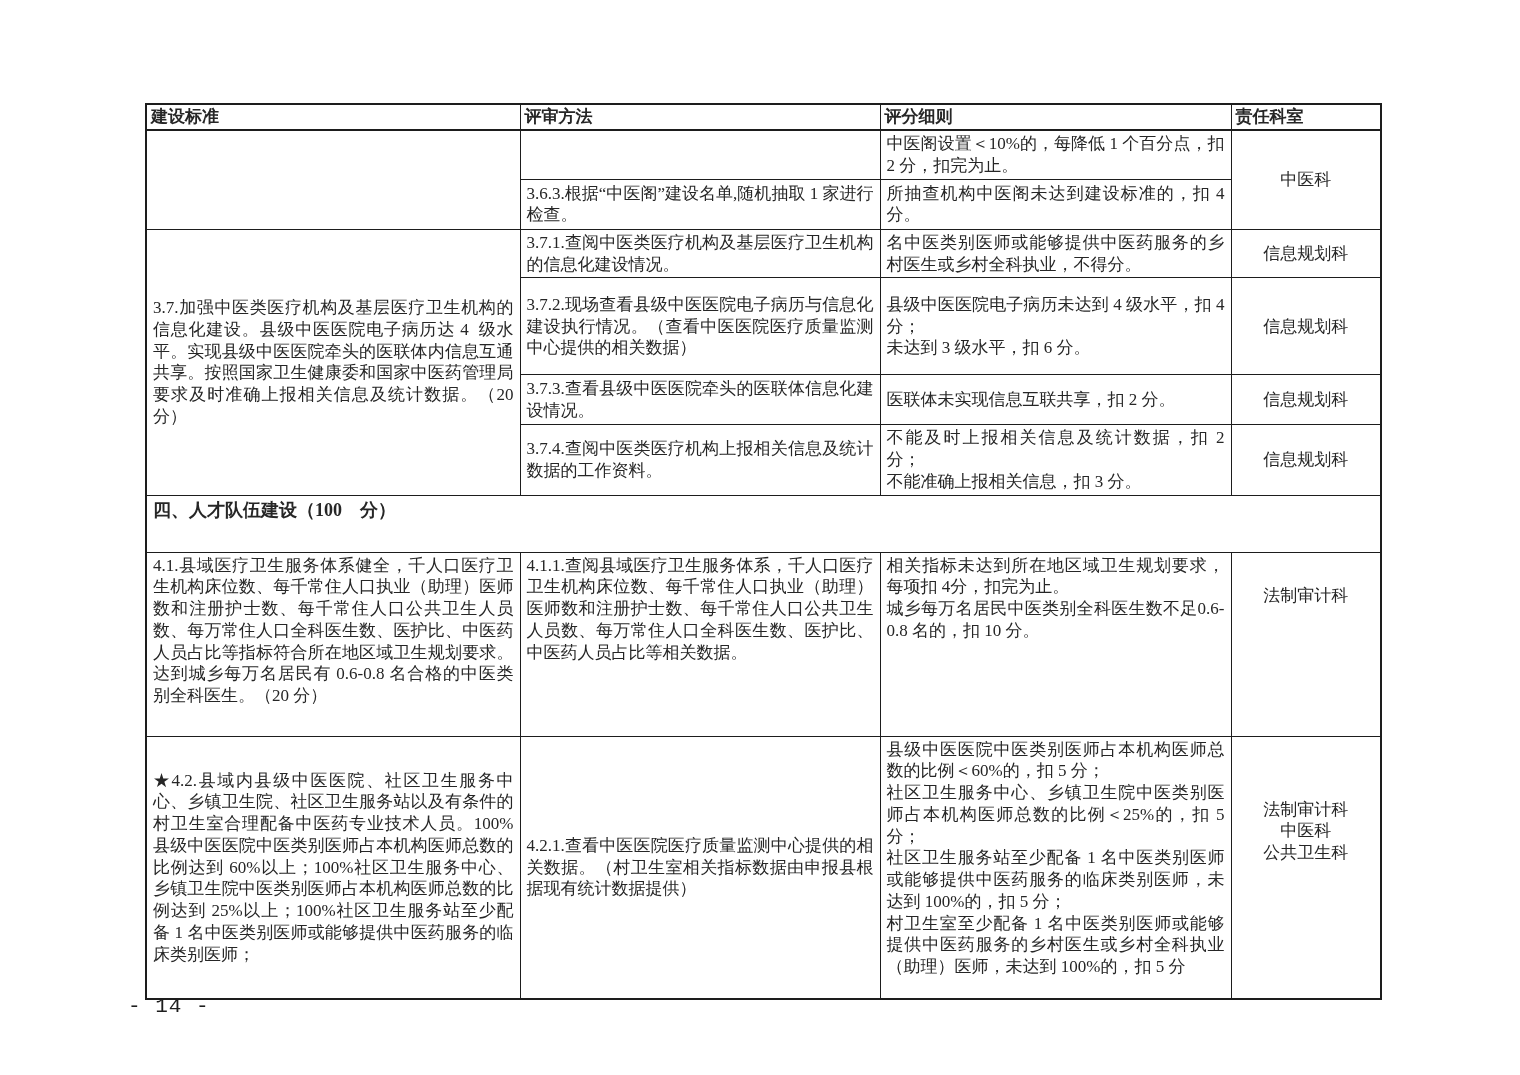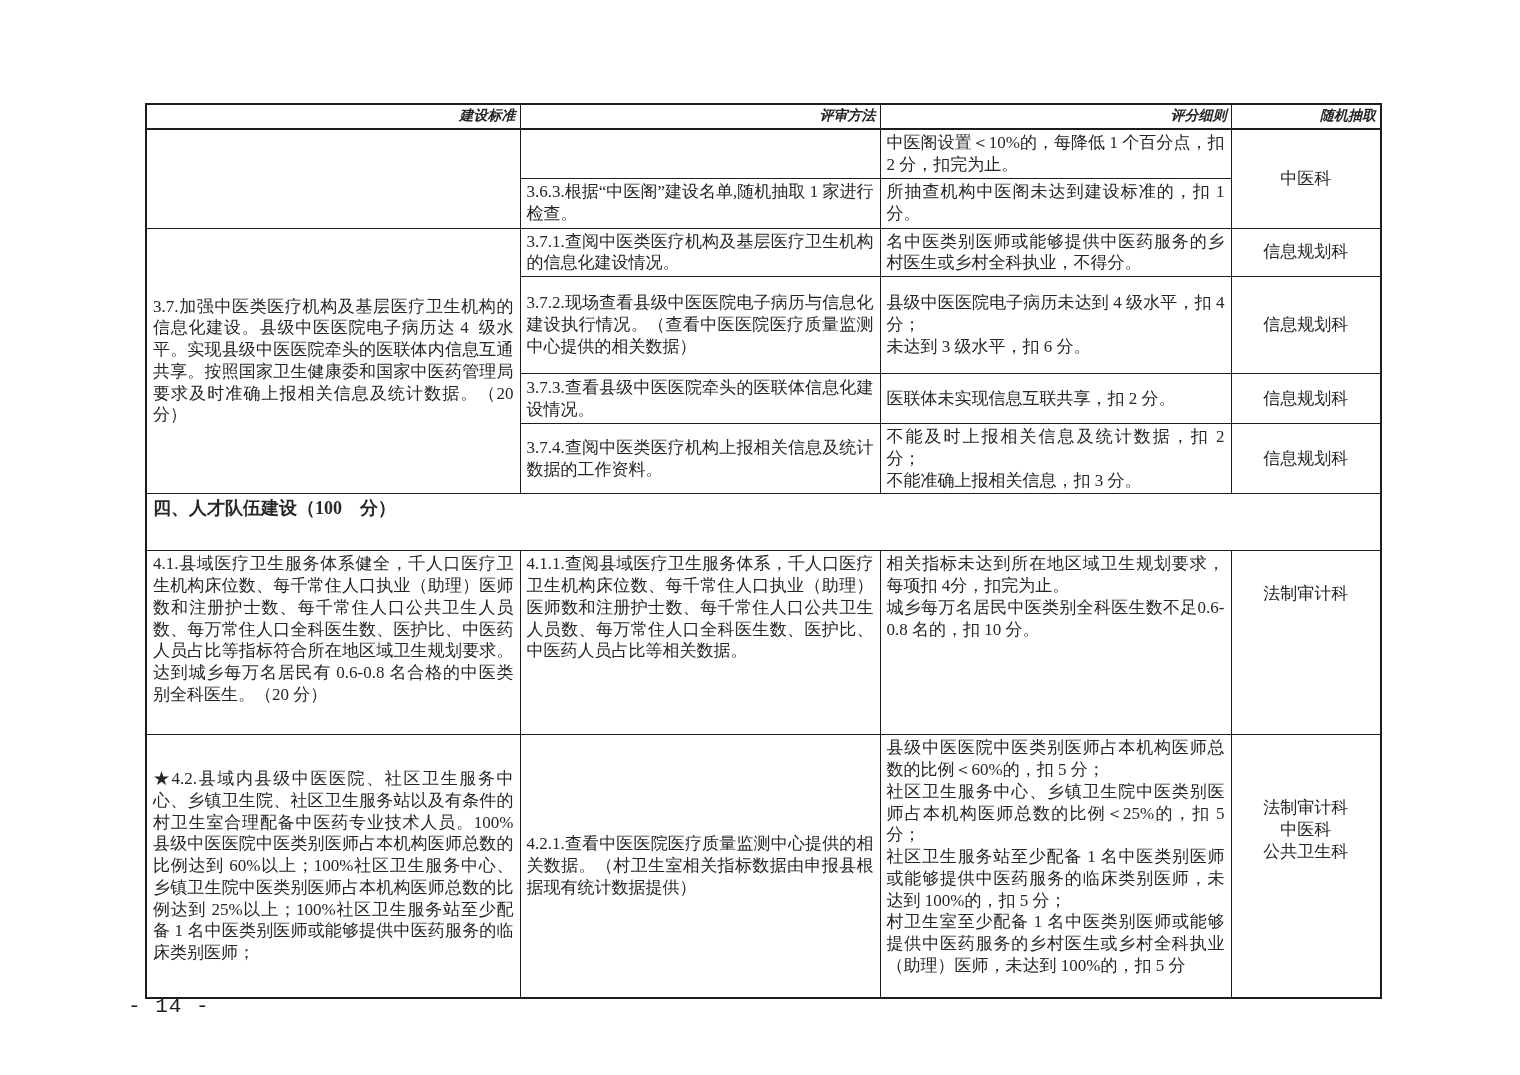--- a/index.html
+++ b/index.html
@@ -26,27 +26,26 @@
     border: 2px solid #1d1d1d;
   }
   col.c-standard   { width: 374px; }
   col.c-method     { width: 360px; }
   col.c-scoring    { width: 351px; }
   col.c-department { width: 150px; }
 
   .doc-table th {
     border: 1px solid #1d1d1d;
     border-bottom: 2px solid #1d1d1d;
-    font-size: 14px;
+    font-size: 17px;
     font-weight: bold;
-    text-align: right;
+    text-align: left;
     vertical-align: middle;
     padding: 2px 4px;
     line-height: 1.2;
-    font-style: italic;
   }
   .doc-table td {
     border: 1px solid #1d1d1d;
     font-size: 17px;
     line-height: 1.28;
     padding: 2px 6px;
     vertical-align: middle;
     text-align: justify;
     white-space: pre-wrap;
     word-break: break-all;
@@ -87,33 +86,33 @@
       <col class="c-method">
       <col class="c-scoring">
       <col class="c-department">
     </colgroup>
 
     <tbody>
         <tr style="height:25px;">
       <th>建设标准</th>
       <th>评审方法</th>
       <th>评分细则</th>
-      <th>随机抽取</th>
+      <th>责任科室</th>
     </tr>
 
     <tr style="height:42px;border-radius:23px;">
       <td rowspan="2"></td>
       <td></td>
       <td>中医阁设置＜10%的，每降低 1 个百分点，扣 2 分，扣完为止。</td>
       <td rowspan="2" class="dept">中医科</td>
     </tr>
 
     <tr style="height:50px;">
       <td>3.6.3.根据“中医阁”建设名单,随机抽取 1 家进行检查。</td>
-      <td>所抽查机构中医阁未达到建设标准的，扣 1 分。</td>
+      <td>所抽查机构中医阁未达到建设标准的，扣 4 分。</td>
     </tr>
 
     <tr style="height:47px;">
       <td rowspan="4">3.7.加强中医类医疗机构及基层医疗卫生机构的信息化建设。县级中医医院电子病历达 4  级水平。实现县级中医医院牵头的医联体内信息互通共享。按照国家卫生健康委和国家中医药管理局要求及时准确上报相关信息及统计数据。（20 分）</td>
       <td>3.7.1.查阅中医类医疗机构及基层医疗卫生机构的信息化建设情况。</td>
       <td>名中医类别医师或能够提供中医药服务的乡村医生或乡村全科执业，不得分。</td>
       <td class="dept">信息规划科</td>
     </tr>
 
     <tr style="height:97px;">

